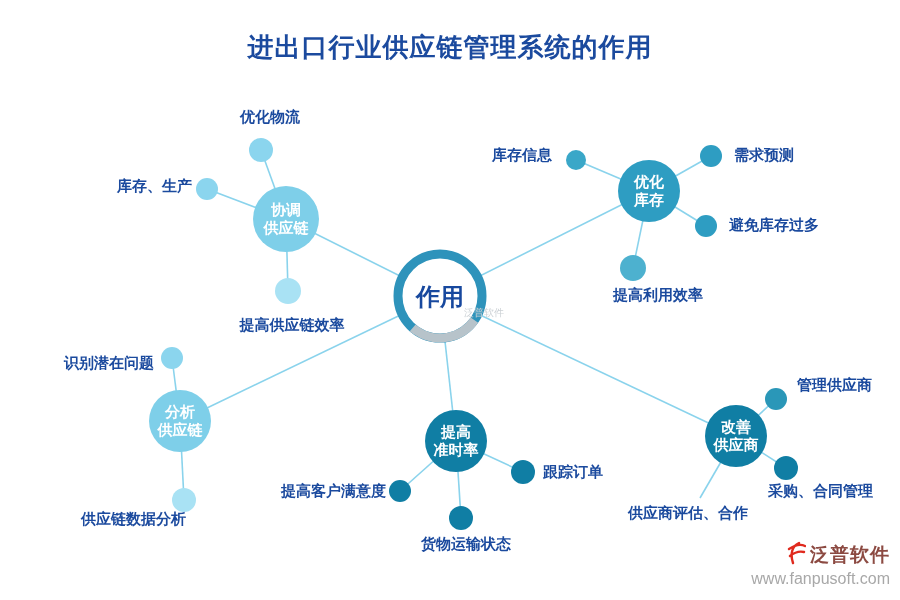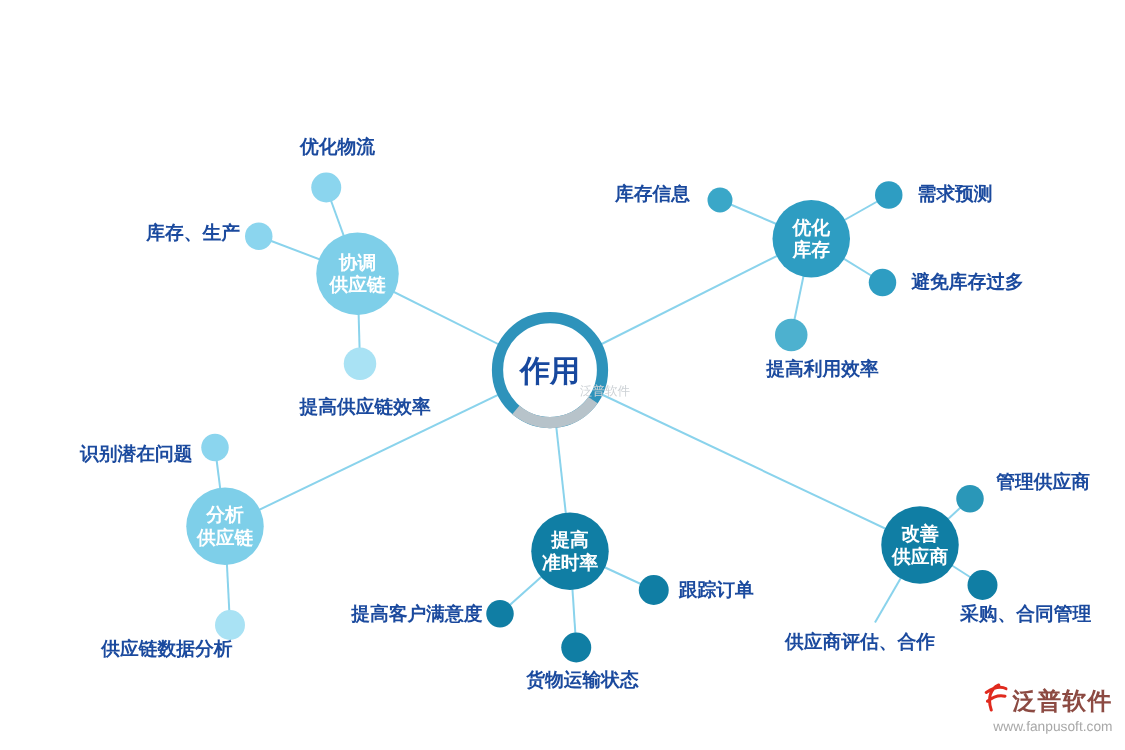--- a/index.html
+++ b/index.html
@@ -10,26 +10,27 @@
            font-size:26px; font-weight:bold; color:#1b4a9e; letter-spacing:1px; z-index:2; }
   #mindmap-svg { position:absolute; top:0; left:0; }
   #mindmap-svg text { font-family:"Liberation Sans", sans-serif; }
   .leaf-label   { fill:#1b4a9e; font-size:15px; font-weight:bold; }
   .node-label   { fill:#ffffff; font-size:15px; font-weight:bold; text-anchor:middle; }
   .center-label { fill:#17489e; font-size:24px; font-weight:bold; text-anchor:middle; }
   .center-watermark { fill:#ccd1d5; font-size:10px; }
   .brand { position:absolute; right:10px; bottom:12px; text-align:right; z-index:2; }
   .brand-row { display:flex; align-items:center; justify-content:flex-end; gap:4px; }
   .brand-name { font-size:19px; font-weight:bold; color:#8c4a42; letter-spacing:1px; }
-  .brand-url { font-size:11px; color:#a8a8a8; margin-top:1px;text-align:right; }
+  .brand-url { font-size:16px; color:#a8a8a8; margin-top:1px;text-align:right; }
 </style>
 </head>
 <body>
 
 <div class="stage">
+  <h1 class="title">进出口行业供应链管理系统的作用</h1>
 
   <svg id="mindmap-svg" width="900" height="600" viewBox="0 0 900 600">
       <line x1="440" y1="296" x2="286" y2="219" stroke="#8ad3ec" stroke-width="1.6"></line>
       <line x1="286" y1="219" x2="261" y2="150" stroke="#8ad3ec" stroke-width="1.6"></line>
       <line x1="286" y1="219" x2="207" y2="189" stroke="#8ad3ec" stroke-width="1.6"></line>
       <line x1="286" y1="219" x2="288" y2="291" stroke="#8ad3ec" stroke-width="1.6"></line>
       <line x1="440" y1="296" x2="649" y2="191" stroke="#8ad3ec" stroke-width="1.6"></line>
       <line x1="649" y1="191" x2="576" y2="160" stroke="#8ad3ec" stroke-width="1.6"></line>
       <line x1="649" y1="191" x2="711" y2="156" stroke="#8ad3ec" stroke-width="1.6"></line>
       <line x1="649" y1="191" x2="706" y2="226" stroke="#8ad3ec" stroke-width="1.6"></line>

